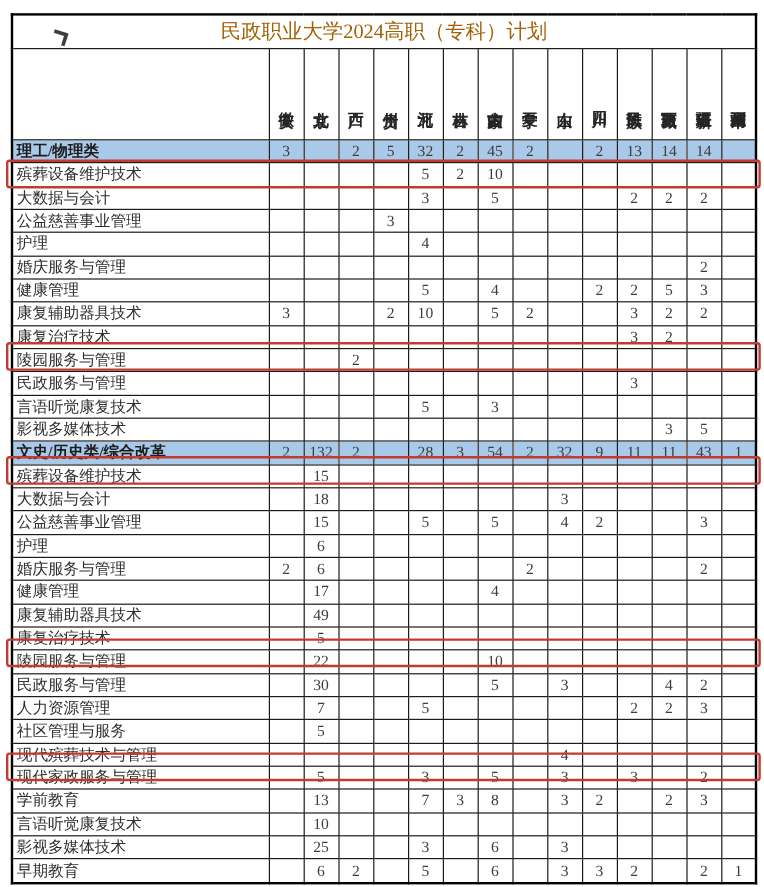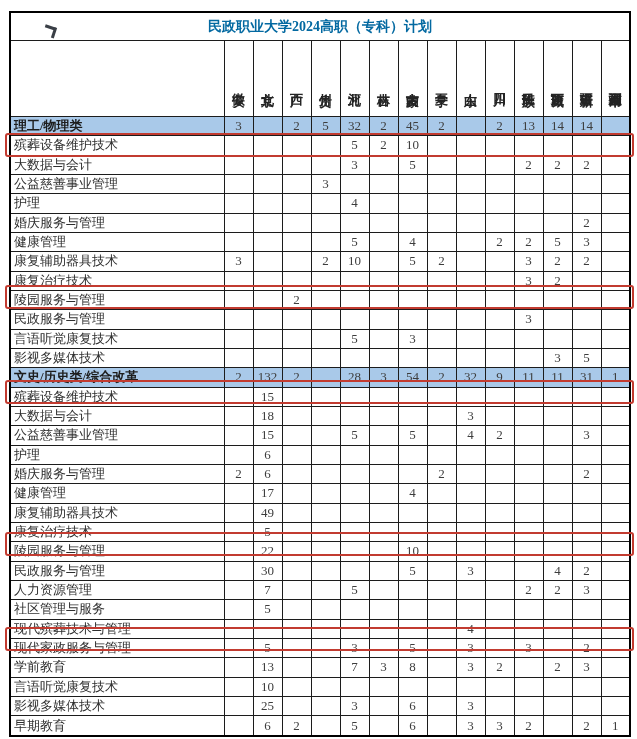--- a/index.html
+++ b/index.html
@@ -14,21 +14,21 @@
     position:relative;
   }
   .table-wrap{position:absolute;left:9px;top:11px;}
   table{
     border-collapse:collapse;table-layout:fixed;
     width:621px;height:726px;
     border:2px solid #000;
   }
   td{border:1px solid var(--line);overflow:hidden;white-space:nowrap;padding:0;}
   .title-cell{
-    font-weight:bold;text-align:center;font-size:14px;height:27px;color:#0369a1;
+    font-weight:normal;text-align:center;font-size:17px;height:27px;color:#a16207;
   }
   .header-row td{height:75px;}
   .vcell{text-align:center;vertical-align:middle;font-weight:bold;font-size:13px;color:#242424;}
   .vcell span{
     writing-mode:vertical-rl;text-orientation:upright;
     line-height:1.0;display:inline-block;
   }
   .label-cell{padding-left:3px;font-size:13px;text-align:left;}
   .num-cell{text-align:center;font-size:13px;color:#3d3d3d;}
   .section-row td{background:var(--section-bg);}
@@ -318,21 +318,21 @@
           <td class="num-cell">2</td>
           <td class="num-cell"></td>
           <td class="num-cell">28</td>
           <td class="num-cell">3</td>
           <td class="num-cell">54</td>
           <td class="num-cell">2</td>
           <td class="num-cell">32</td>
           <td class="num-cell">9</td>
           <td class="num-cell">11</td>
           <td class="num-cell">11</td>
-          <td class="num-cell">31</td>
+          <td class="num-cell">43</td>
           <td class="num-cell">1</td>
         </tr>
         <tr>
           <td class="label-cell">殡葬设备维护技术</td>
           <td class="num-cell"></td>
           <td class="num-cell">15</td>
           <td class="num-cell"></td>
           <td class="num-cell"></td>
           <td class="num-cell"></td>
           <td class="num-cell"></td>

